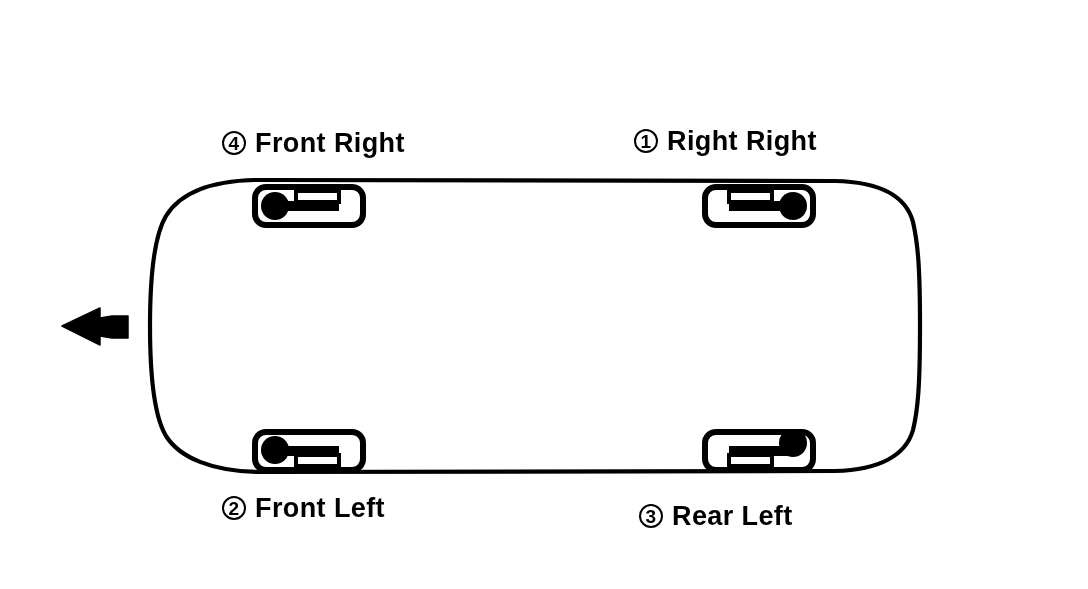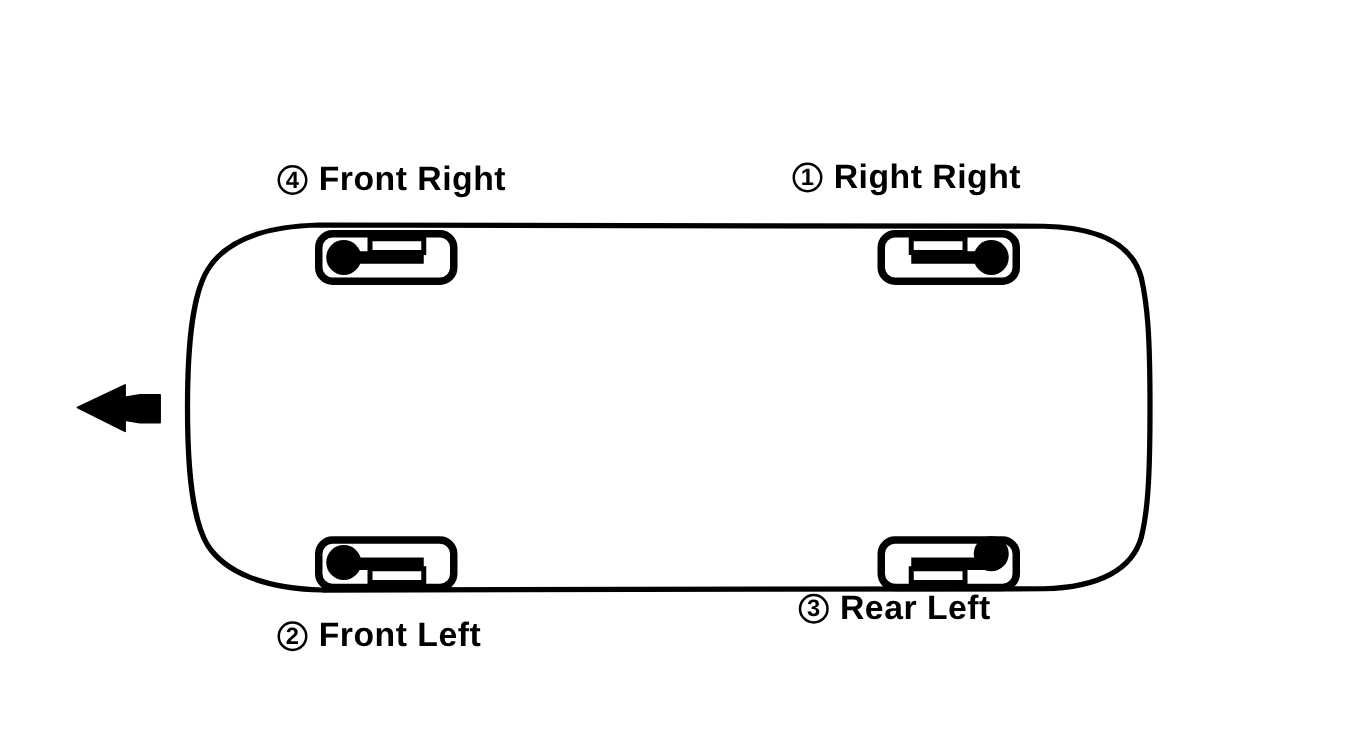--- a/index.html
+++ b/index.html
@@ -48,21 +48,21 @@
     text-align: center;
     font-size: 19px;
     font-weight: bold;
     margin-right: 9px;
     vertical-align: 2px;
     box-sizing: border-box;
   }
   #label-front-right { left: 222px; top: 130px; }
   #label-rear-right  { left: 634px; top: 128px; }
   #label-front-left  { left: 222px; top: 495px; }
-  #label-rear-left   { left: 639px; top: 473px; }
+  #label-rear-left   { left: 639px; top: 503px; }
 </style>
 </head>
 <body>
 
 <div id="diagram-root">
 
   <svg class="diagram-canvas" viewBox="0 0 1088 589" xmlns="http://www.w3.org/2000/svg">
 
     <g>
       <path d="M 62 326

